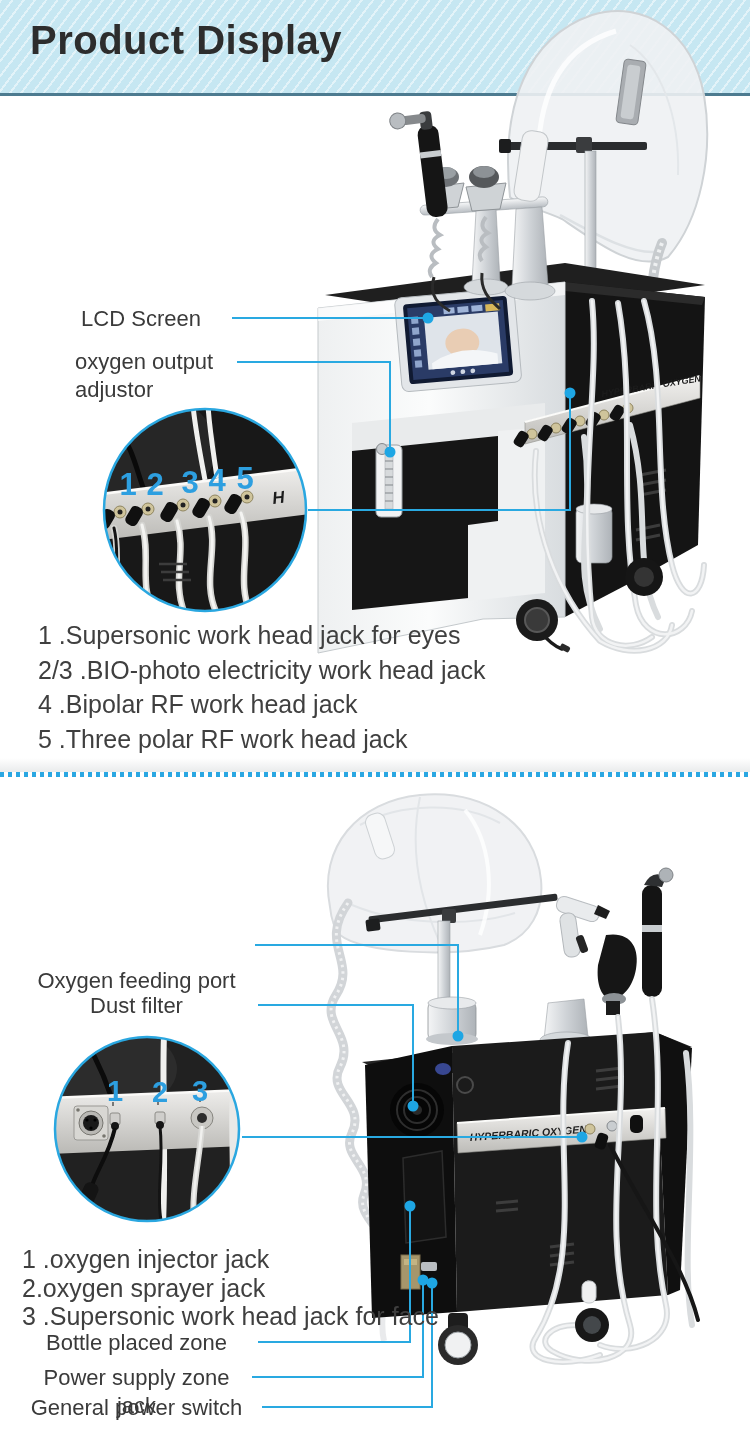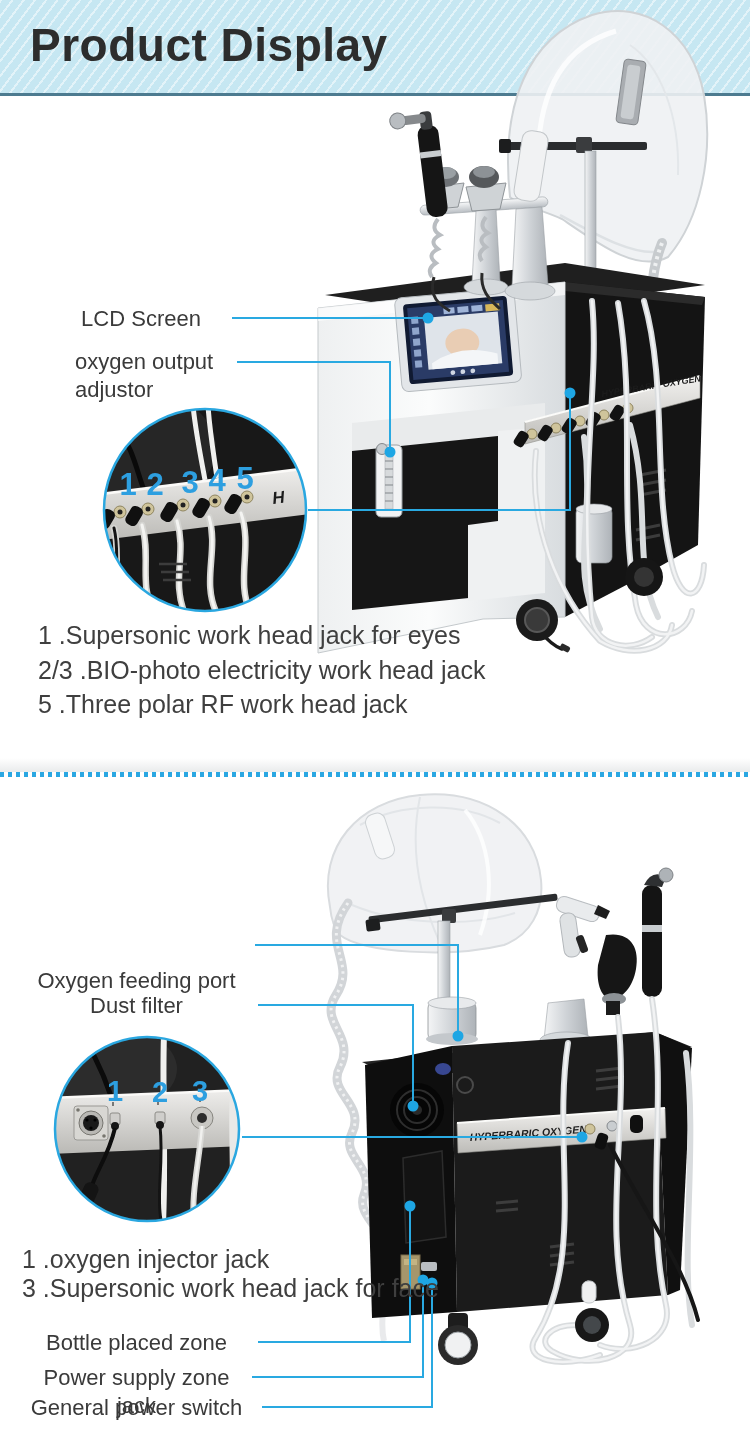--- a/index.html
+++ b/index.html
@@ -3,21 +3,21 @@
 <meta charset="utf-8">
 <style>
   html,body{margin:0;padding:0;background:#fff;}
   .page{position:relative;width:750px;height:1451px;background:#fff;overflow:hidden;
         font-family:"Liberation Sans",sans-serif;color:#3b3b3b;}
   
   .banner{position:absolute;left:0;top:0;width:750px;height:96px;z-index:1;
           background-color:#c6e7f2;
           background-image:repeating-linear-gradient(127deg,rgba(255,255,255,.5) 0 2px,rgba(255,255,255,0) 2px 9px);
           border-bottom:3px solid #4d7b90;box-sizing:border-box;}
-  .banner h1{margin:0;padding:18px 0 0 30px;font-size:46px;font-weight:600;color:#2d2d2d;letter-spacing:.5px;}
+  .banner h1{margin:0;padding:18px 0 0 30px;font-size:40px;font-weight:600;color:#2d2d2d;letter-spacing:.5px;}
   
   .lbl{position:absolute;z-index:5;font-size:22px;color:#3a3a3a;line-height:28px;}
   .r{text-align:center;}
   
   .feat{position:absolute;z-index:5;font-size:25px;color:#3f3f3f;}
   .feat1 div{line-height:34.5px;}
   .feat2 div{line-height:28.5px;}
   
   .div-shadow{position:absolute;left:0;top:758px;width:750px;height:14px;z-index:1;
               background:linear-gradient(to bottom,rgba(120,130,135,0),rgba(120,130,135,.16));}
@@ -316,20 +316,21 @@
     <polyline points="308,510 570,510 570,393"></polyline>
       <circle cx="570" cy="393" r="5.5"></circle>
   </svg>
 
   <div class="lbl r" style="left:60px;top:305px;width:162px;">LCD Screen</div>
   <div class="lbl" style="left:75px;top:348px;width:155px;">oxygen output adjustor</div>
 
   <div class="feat feat1" style="left:38px;top:618px;">
     <div>1 .Supersonic work head jack for eyes</div>
     <div>2/3 .BIO-photo electricity work head jack</div>
+    <div>4 .Bipolar RF work head jack</div>
     <div>5 .Three polar RF work head jack</div>
   </div>
 
   <div class="div-shadow"></div>
   <div class="divider"></div>
 
   <svg class="ill" style="left:300px;top:785px;" width="420" height="666" viewBox="0 0 420 666">
 
     <g>
       <path d="M30,122 C18,62 58,16 120,10 C185,4 236,40 241,95 C244,126 230,150 204,160 C150,173 62,168 40,150 C33,142 31,132 30,122 Z" fill="rgba(240,241,243,0.93)" stroke="#d9dcdf" stroke-width="2"></path>
@@ -527,16 +528,17 @@
   </svg>
 
   <div class="lbl r" style="left:28px;top:931px;width:217px;margin-top:36px;">Oxygen feeding port</div>
   <div class="lbl r" style="left:28px;top:992px;width:217px;">Dust filter</div>
   <div class="lbl r" style="left:28px;top:1329px;width:217px;">Bottle placed zone</div>
   <div class="lbl r" style="left:28px;top:1364px;width:217px;">Power supply zone jack</div>
   <div class="lbl r" style="left:28px;top:1394px;width:217px;">General power switch</div>
 
   <div class="feat feat2" style="left:22px;top:1229px;margin-top:16px;">
     <div>1 .oxygen injector jack</div>
+    <div>2.oxygen sprayer jack</div>
     <div>3 .Supersonic work head jack for face</div>
   </div>
 
 </div>
 
 </body></html>

